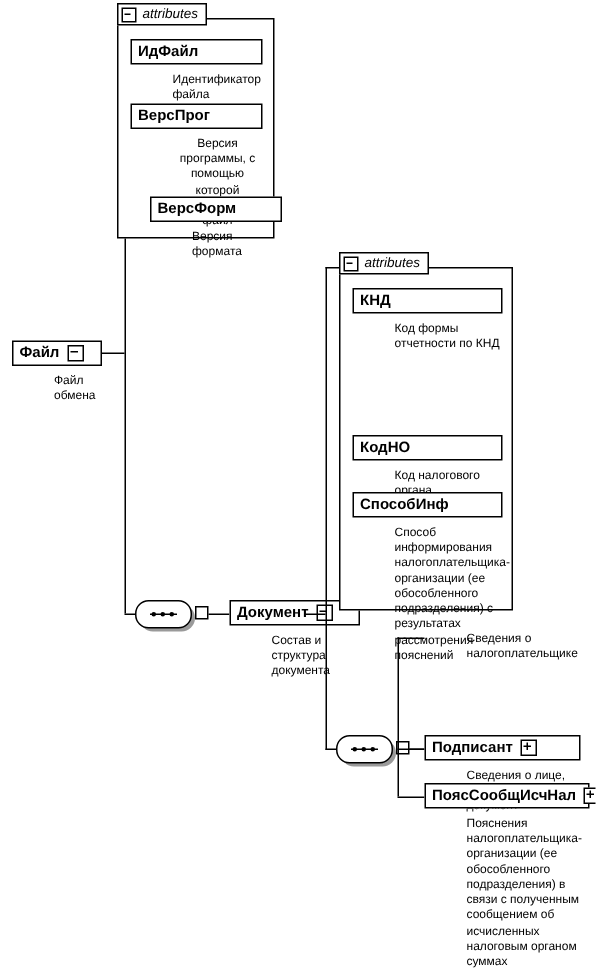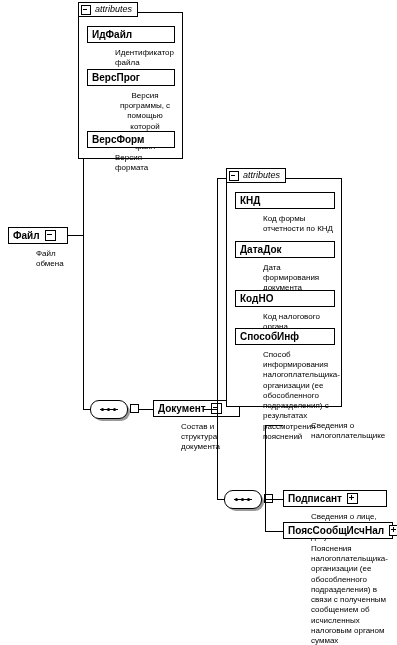--- a/index.html
+++ b/index.html
@@ -217,21 +217,21 @@
       <div class="node-desc">Идентификатор файла</div>
     </div>
 
     <div class="node" style="left:8px; top:56px; width:88px;text-align:center;">
       <div class="node-box">
         <span class="node-label">ВерсПрог</span>
       </div>
       <div class="node-desc">Версия программы, с помощью которой сформирован файл</div>
     </div>
 
-    <div class="node" style="left:8px; top:118px; width:88px;">
+    <div class="node" style="left:21px; top:118px; width:88px;">
       <div class="node-box">
         <span class="node-label">ВерсФорм</span>
       </div>
       <div class="node-desc">Версия формата</div>
     </div>
   </div>
 
   <div class="node" style="left:8px; top:227px; width:60px;">
     <div class="node-box">
       <span class="node-label">Файл</span>
@@ -272,26 +272,20 @@
       <span class="attr-group-title">attributes</span>
     </div>
 
     <div class="node" style="left:8px; top:13px; width:100px;">
       <div class="node-box">
         <span class="node-label">КНД</span>
       </div>
       <div class="node-desc">Код формы отчетности по КНД</div>
     </div>
 
-    <div class="node" style="left:8px; top:62px; width:100px;">
-      <div class="node-box">
-        <span class="node-label">ДатаДок</span>
-      </div>
-      <div class="node-desc">Дата формирования документа</div>
-    </div>
 
     <div class="node" style="left:8px; top:111px; width:100px;">
       <div class="node-box">
         <span class="node-label">КодНО</span>
       </div>
       <div class="node-desc">Код налогового органа</div>
     </div>
 
     <div class="node" style="left:8px; top:149px; width:100px;">
       <div class="node-box">

